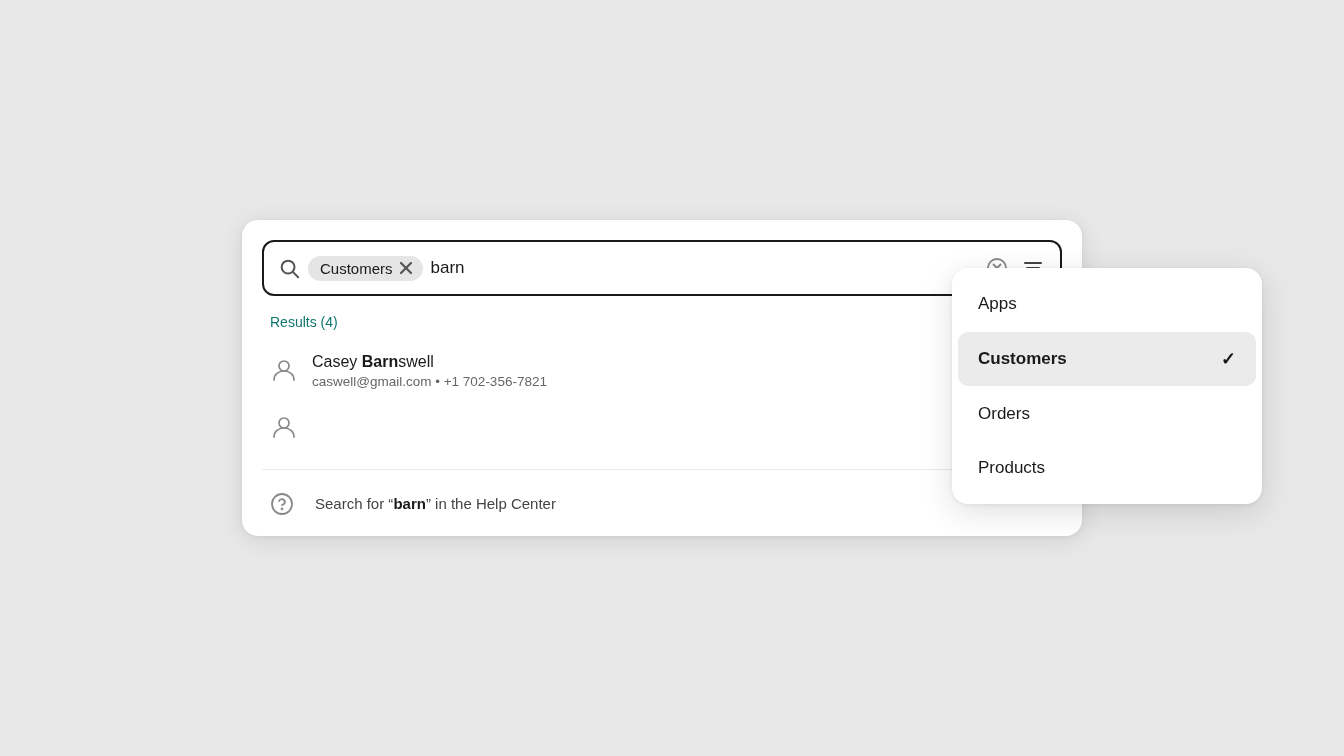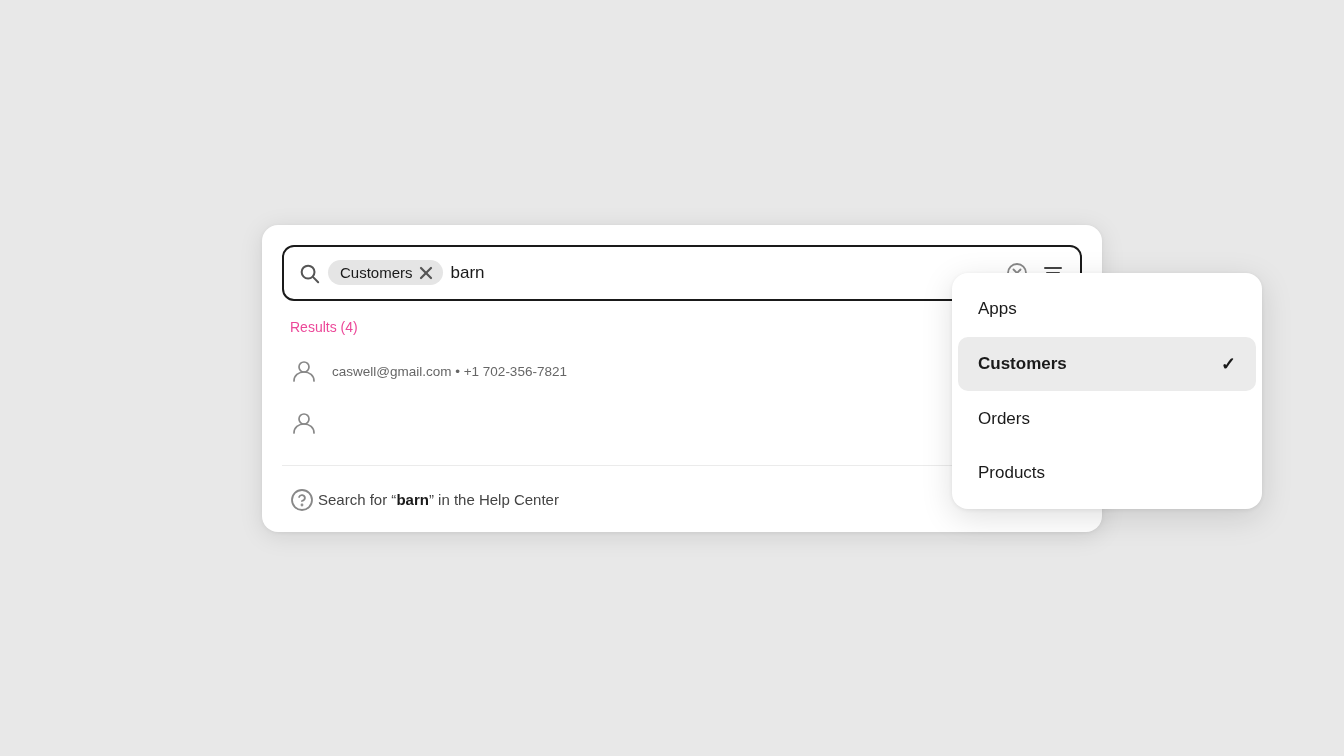--- a/index.html
+++ b/index.html
@@ -12,21 +12,21 @@
       justify-content: center;
       width: 1344px;
       height: 756px;
       overflow: hidden;
     }
 
     .page-wrapper {
       position: relative;
       width: 860px;
       display: flex;
-      justify-content: flex-end;
+      justify-content: flex-start;
     }
 
     .search-panel {
       background: #ffffff;
       border-radius: 16px;
       box-shadow: 0 4px 24px rgba(0,0,0,0.10), 0 1px 4px rgba(0,0,0,0.06);
       width: 840px;
       padding: 0 0 0 0;
       overflow: visible;
     }
@@ -109,21 +109,21 @@
       margin-left: 4px;
     }
 
     
     .results-section {
       padding: 18px 20px 10px 20px;
     }
 
     .results-header {
       font-size: 14px;
-      color: #ec4899;
+      color: #0f766e;
       font-weight: 500;
       margin-bottom: 10px;
       padding-left: 8px;
     }
 
     .result-item {
       display: flex;
       align-items: center;
       padding: 12px 8px;
       gap: 14px;
@@ -171,21 +171,21 @@
     .divider {
       height: 1px;
       background: #ebebeb;
       margin: 6px 20px;
     }
 
     
     .help-link {
       display: flex;
       align-items: center;
-      gap: 4px;
+      gap: 21px;
       padding: 16px 28px 20px 28px;
       cursor: pointer;
       border-radius: 0 0 16px 16px;
     }
 
     .help-icon {
       color: #888;
       display: flex;
       align-items: center;
       flex-shrink: 0;
@@ -286,20 +286,23 @@
 
 
       <div class="result-item">
         <span class="result-avatar-icon">
           <svg viewBox="0 0 28 28" fill="none" stroke="currentColor" stroke-width="1.7" stroke-linecap="round" stroke-linejoin="round">
             <circle cx="14" cy="10" r="5"></circle>
             <path d="M4 24c0-5.5 4.5-9 10-9s10 3.5 10 9"></path>
           </svg>
         </span>
         <div class="result-content">
+          <div class="result-name">
+            Casey <b>Barn</b>swell
+          </div>
           <div class="result-detail">
             caswell@gmail.com • +1 702-356-7821
           </div>
         </div>
       </div>
 
       <div class="result-item">
         <span class="result-avatar-icon">
           <svg viewBox="0 0 28 28" fill="none" stroke="currentColor" stroke-width="1.7" stroke-linecap="round" stroke-linejoin="round">
             <circle cx="14" cy="10" r="5"></circle>

